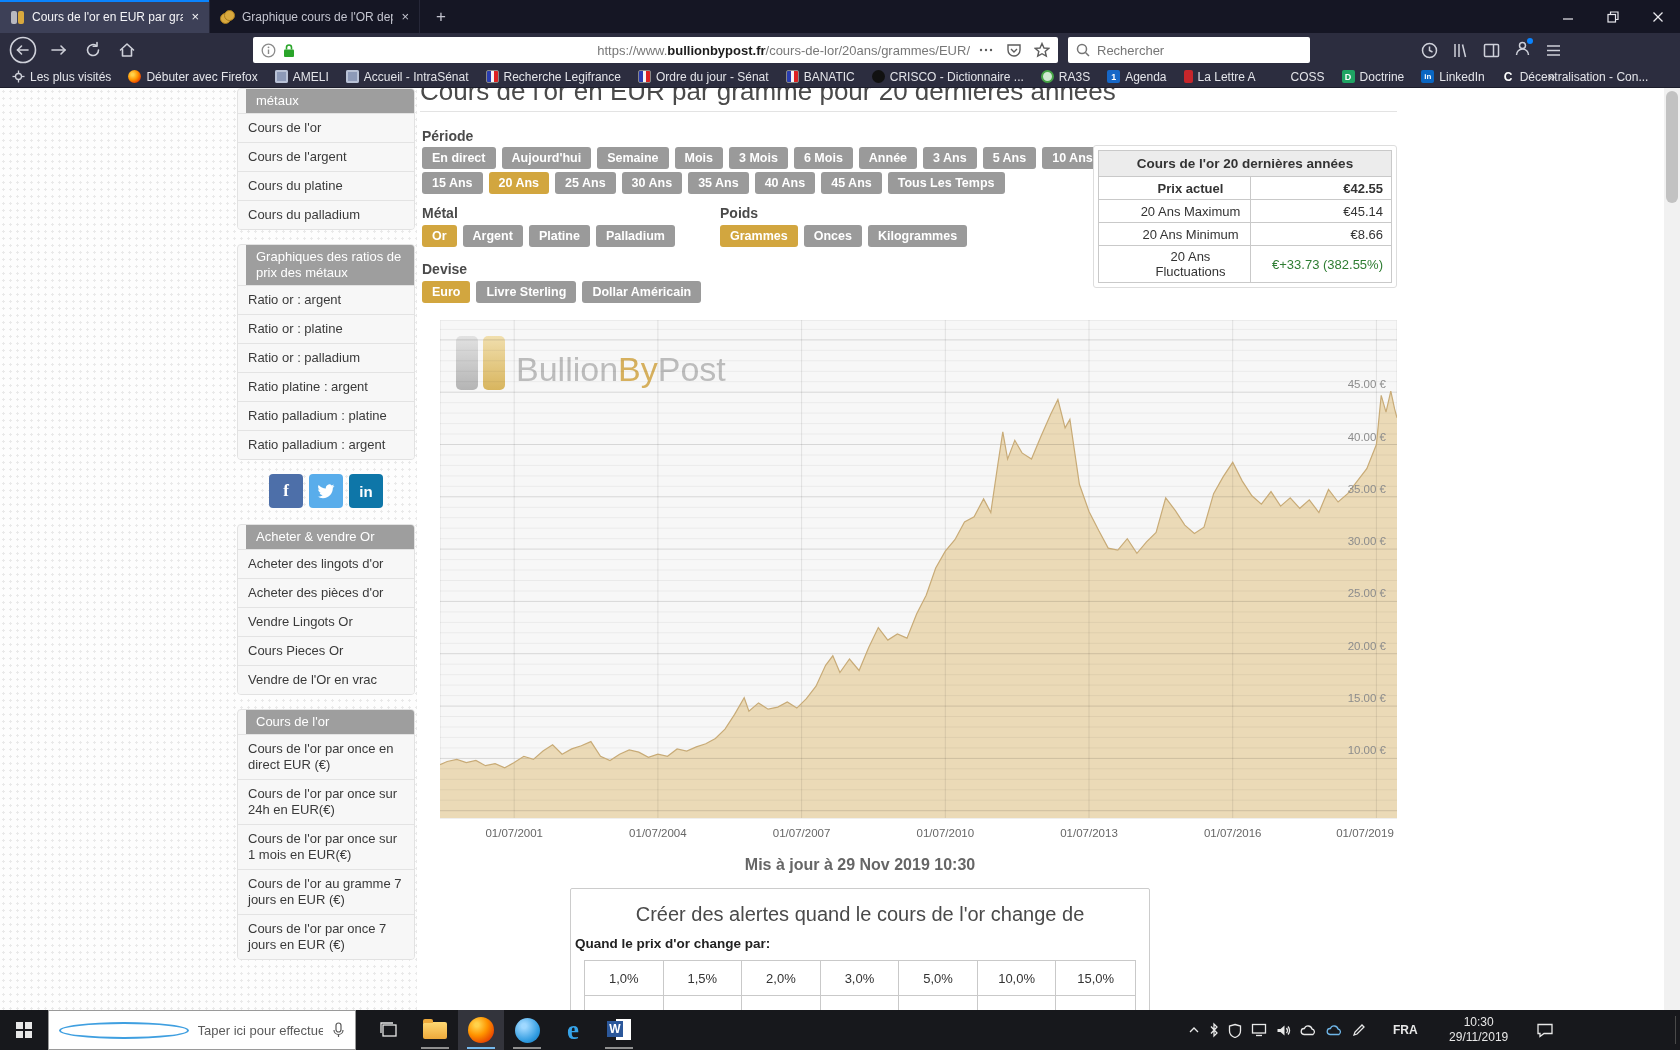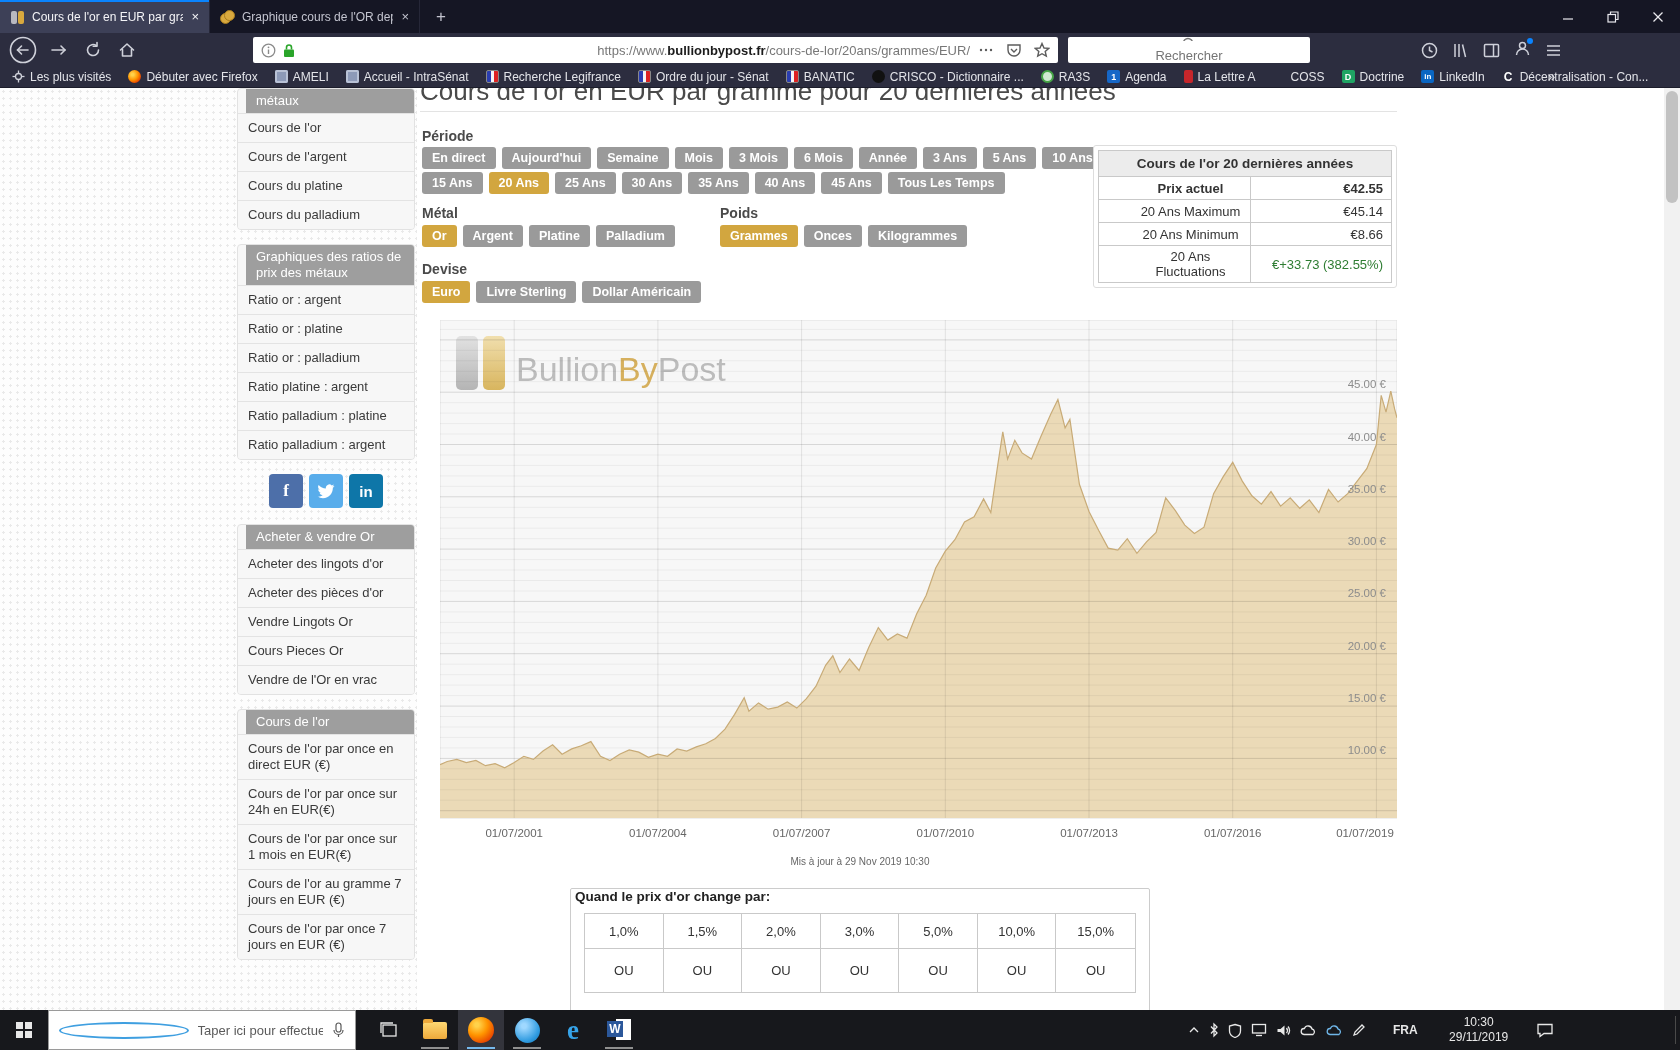--- a/index.html
+++ b/index.html
@@ -32,21 +32,21 @@
   .nav-ic { position:absolute; top:2px; width:30px; height:30px; display:flex; align-items:center; justify-content:center; }
   .nav-ic svg { stroke:#cfd1da; fill:none; stroke-width:1.6; stroke-linecap:round; stroke-linejoin:round; }
   .urlbox { position:absolute; left:253px; top:4px; width:805px; height:26px; background:#fff; border-radius:2px;
             display:flex; align-items:center; padding:0 8px; font-size:13px; color:#777; }
   .urlbox .u-dom { color:#1b1b1b; font-weight:bold; }
   .u-text { flex:1; white-space:nowrap; overflow:hidden; margin-left:6px;text-align:right; }
   .urlic { margin-right:6px; display:flex; }
   .url-right { display:flex; align-items:center; gap:12px; margin-left:8px; }
   .url-right svg { stroke:#5c5c5c; fill:none; stroke-width:1.4; }
   .searchbox { position:absolute; left:1068px; top:4px; width:242px; height:26px; background:#fff; border-radius:2px;
-               display:flex; align-items:center; padding:0 8px; font-size:13px; color:#757575; gap:7px;flex-direction:column; }
+               display:flex; align-items:center; padding:0 8px; font-size:13px; color:#757575; gap:7px; }
   .tool-right { position:absolute; right:118px; top:2px; height:30px; display:flex; gap:14px; align-items:center; }
   .tool-right svg { stroke:#cfd1da; fill:none; stroke-width:1.5; }
   .acct { position:relative; }
   .acct .dot { position:absolute; right:-2px; top:-2px; width:6px; height:6px; border-radius:50%; background:#0a84ff; }
 
   .bookbar { position:absolute; top:66px; left:0; width:1680px; height:22px; background:#2c2d3f;
              border-bottom:1px solid #1c1d2b; display:flex; align-items:center; padding-left:12px; }
   #bookmarks { display:flex; gap:17px; align-items:center; }
   .bm { display:flex; align-items:center; gap:5px; color:#e3e4e9; font-size:12px; white-space:nowrap; }
   .bi { width:13px; height:13px; display:inline-flex; align-items:center; justify-content:center;
@@ -97,21 +97,21 @@
   .infobox th { background:#ececec; border:1px solid #c9c9c9; font-size:13.5px; padding:5px 4px; }
   .infobox td { border:1px solid #c9c9c9; padding:3px 8px; height:23px; }
   .infobox td.lab { text-align:center; width:152px;padding-left:40px; }
   .infobox td.val { text-align:right; }
   .infobox tr.first td { font-weight:bold; }
   .infobox td.green { color:#2e7d32; }
 
   .chartwrap { position:absolute; left:440px; top:232px; width:957px; height:532px; }
   .chartwrap svg { display:block; }
   .updated { position:absolute; left:420px; top:768px; width:880px; text-align:center;
-             font-size:10px; font-weight:normal; color:#666; }
+             font-size:16px; font-weight:bold; color:#666; }
 
   .alertbox { position:absolute; left:570px; top:800px; width:580px; height:240px;
               background:#fff; border:1px solid #ccc; border-radius:2px; }
   .alert-title { text-align:center; font-size:20px; color:#4a4a4a; margin:14px 8px 10px; }
   .alert-sub { font-size:13.5px; font-weight:bold; color:#222; margin:0 4px 9px; }
   .pct-table { margin:0 13px; border:1px solid #c9c9c9; display:flex; flex-wrap:wrap; }
   .pct-cell { width:14.2857%; height:34px; border-right:1px solid #c9c9c9; display:flex;
               align-items:center; justify-content:center; font-size:13px; color:#333; }
   .pct-cell:nth-child(7n) { border-right:none; }
   .pct-cell.r2 { height:44px; border-top:1px solid #c9c9c9; align-items:flex-start; padding-top:14px; }
@@ -542,20 +542,21 @@
           <text x="505.3" y="517" font-size="11.5" fill="#666" text-anchor="middle">01/07/2010</text>
           <text x="649.0" y="517" font-size="11.5" fill="#666" text-anchor="middle">01/07/2013</text>
           <text x="792.7" y="517" font-size="11.5" fill="#666" text-anchor="middle">01/07/2016</text>
           <text x="925.0" y="517" font-size="11.5" fill="#666" text-anchor="middle">01/07/2019</text>
         </svg>
       </div>
 
     <div class="updated">Mis à jour à 29 Nov 2019 10:30</div>
 
     <div class="alertbox">
+      <div class="alert-title">Créer des alertes quand le cours de l'or change de</div>
       <div class="alert-sub">Quand le prix d'or change par:</div>
       <div class="pct-table" id="pcttable">
           <div class="pct-cell">1,0%</div>
           <div class="pct-cell">1,5%</div>
           <div class="pct-cell">2,0%</div>
           <div class="pct-cell">3,0%</div>
           <div class="pct-cell">5,0%</div>
           <div class="pct-cell">10,0%</div>
           <div class="pct-cell">15,0%</div>
           <div class="pct-cell r2">OU</div>

